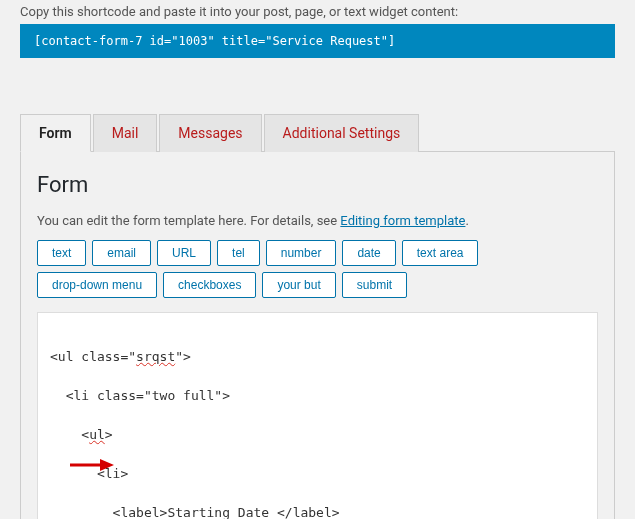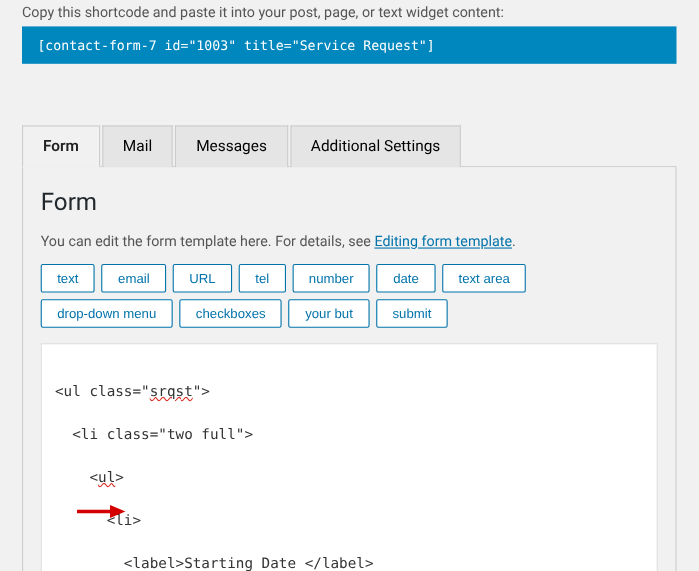--- a/index.html
+++ b/index.html
@@ -34,21 +34,21 @@
   }
   .tabs {
     display: flex;
     border-bottom: 1px solid #ccc;
   }
   .tab {
     padding: 10px 18px;
     border: 1px solid #ccc;
     border-bottom: none;
     background: #e5e5e5;
-    color: #000000;
+    color: #b91c1c;
     font-size: 14px;
     margin-right: 2px;
     cursor: pointer;
     position: relative;
     top: 1px;
   }
   .tab.active {
     background: #f1f1f1;
     font-weight: 600;
     color: #222;

